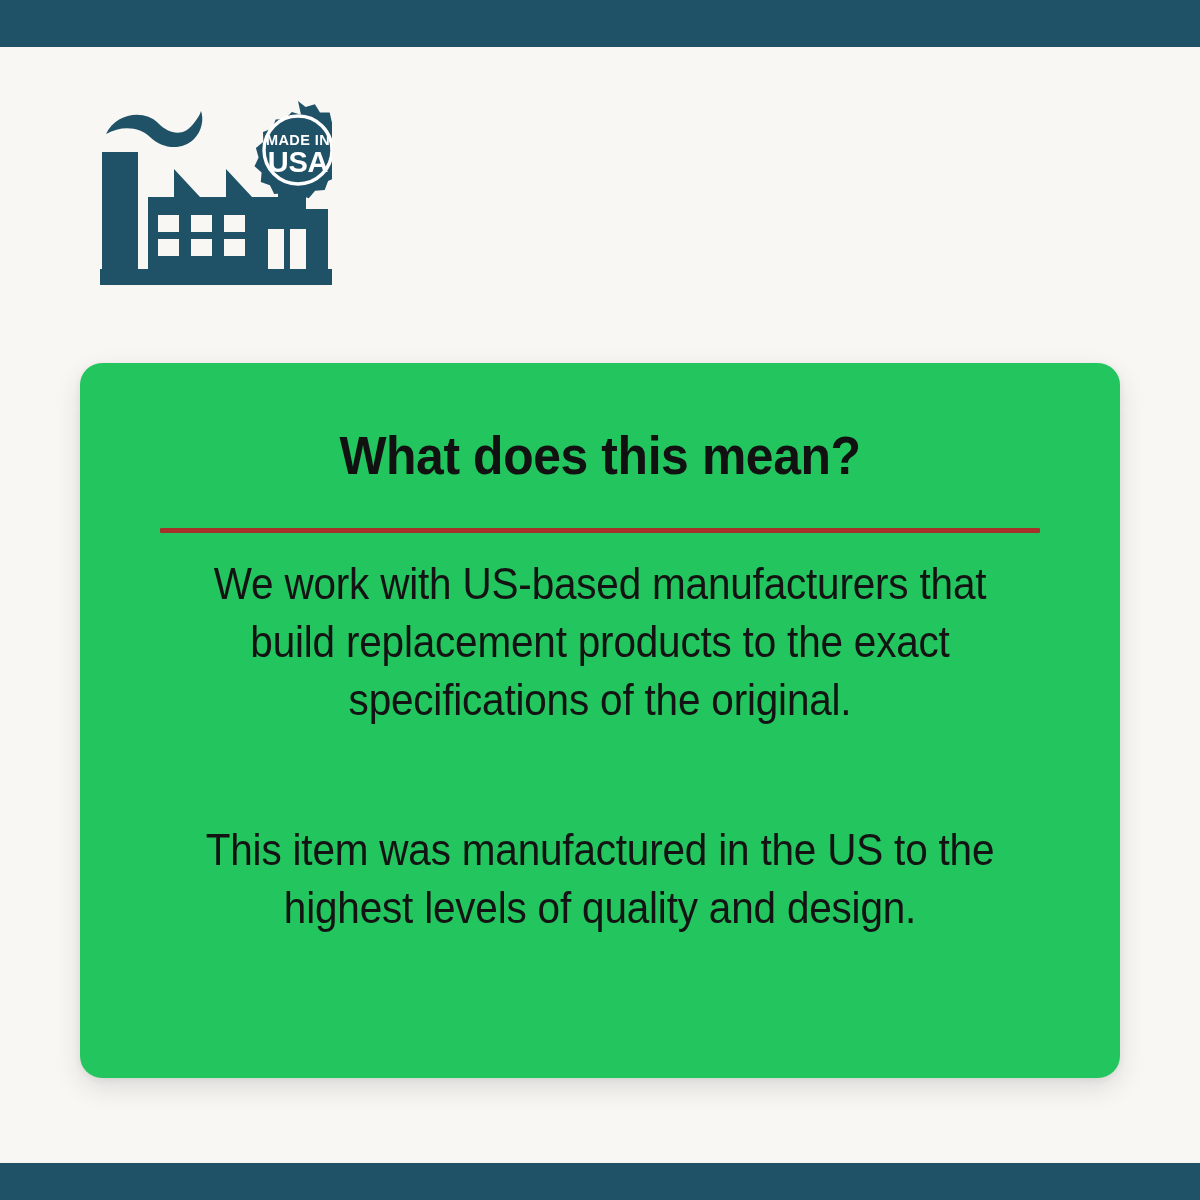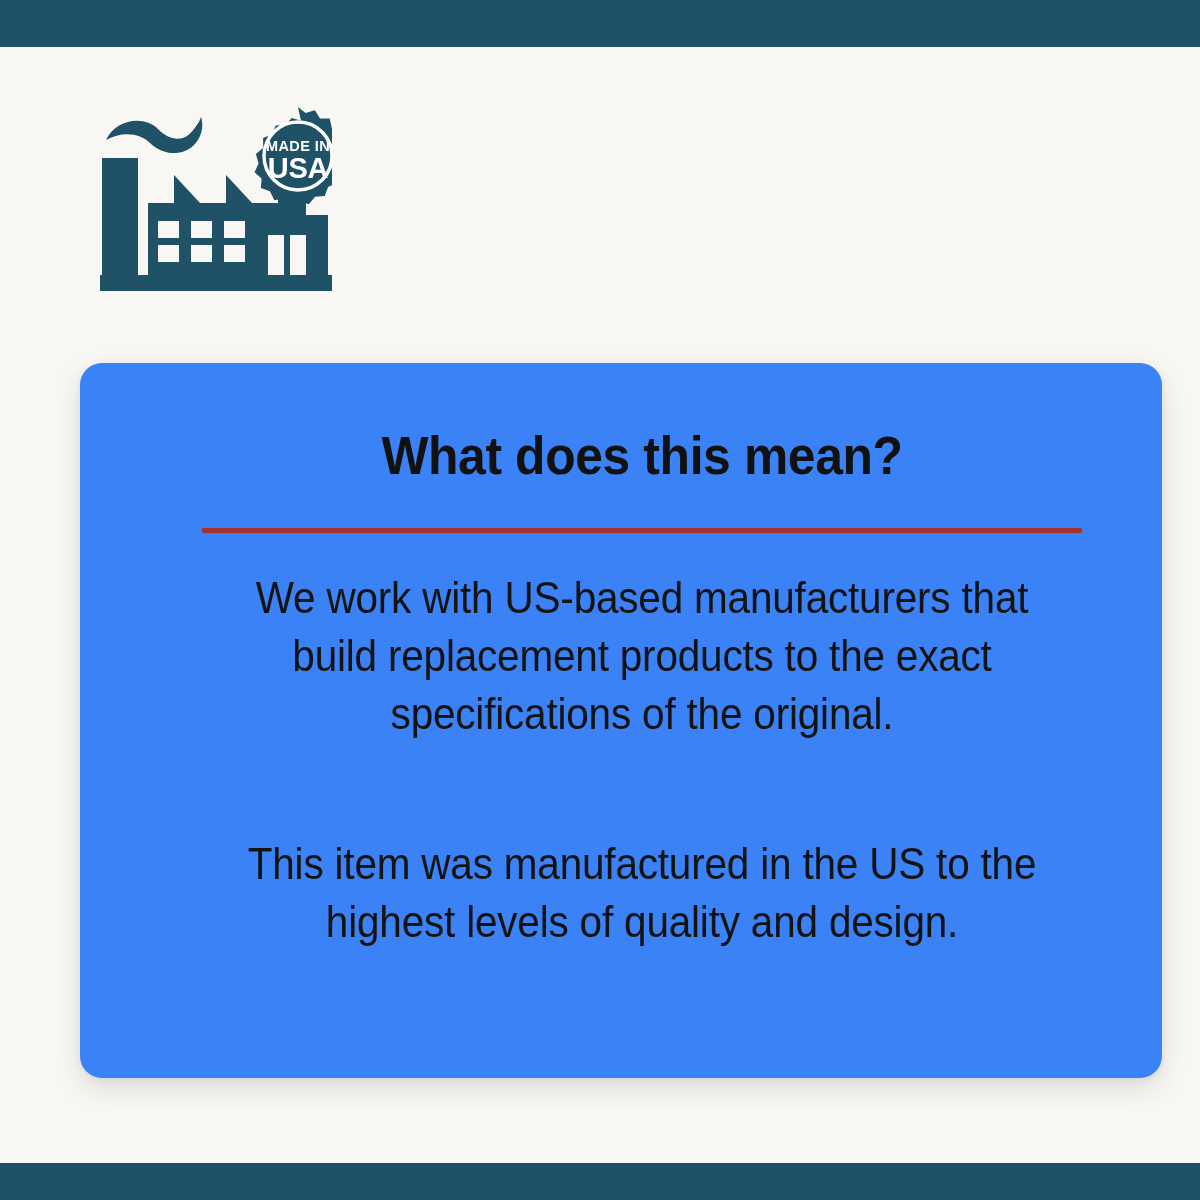--- a/index.html
+++ b/index.html
@@ -36,21 +36,21 @@
   }
 
   
   .header {
     position: absolute;
     top: 50px;
     left: 100px;
     width: 1050px;
     height: 200px;
     display: flex;
-    align-items: center;
+    align-items: flex-start;
   }
 
   .logo-wrap {
     position: relative;
     width: 232px;
     height: 188px;
     flex: 0 0 auto;
   }
   .logo-wrap svg { display: block; }
 
@@ -73,25 +73,24 @@
   }
   .title-line-2 { font-size: 80px; }
 
   
   .card {
     position: absolute;
     left: 80px;
     top: 316px;          
     width: 1040px;
     height: 715px;
-    background: #3b82f6;
+    background: #22c55e;
     border-radius: 22px;
     box-shadow: 0 10px 26px rgba(40,40,40,0.13),
                 0 2px 6px rgba(40,40,40,0.07);
-    padding-left: 42px;
   }
 
   .card-title {
     margin: 0;
     padding-top: 64px;
     text-align: center;
     color: #111111;
     font-family: "Liberation Sans", sans-serif;
     font-weight: bold;
     font-size: 53px;
@@ -102,21 +101,21 @@
 
   .divider {
     width: 880px;
     height: 5px;
     margin: 43px auto 0 auto;
     background: #a5322b;
     border-radius: 1px;
   }
 
   .body-block {
-    margin-top: 36px;
+    margin-top: 22px;
     padding: 0 58px;
   }
   .paragraph {
     margin: 0;
     text-align: center;
     color: #131313;
     font-family: "Liberation Sans", sans-serif;
     font-weight: normal;
     font-size: 44px;
     line-height: 58px;

